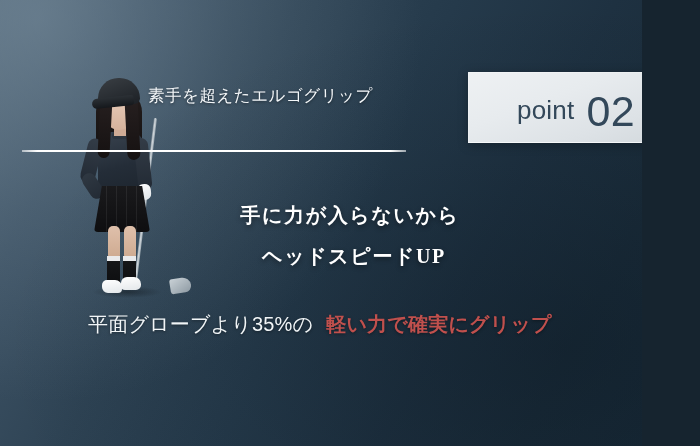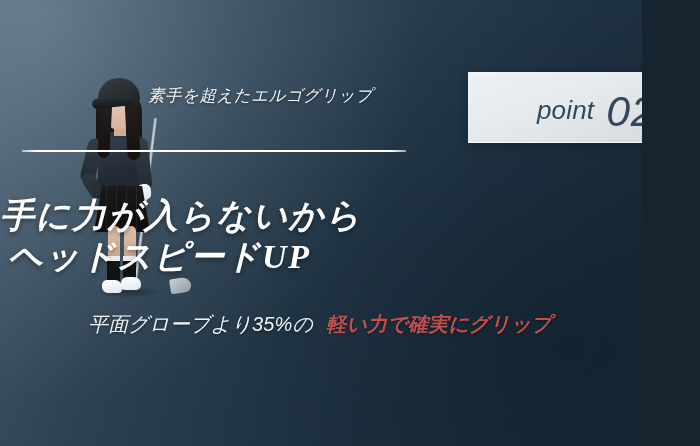--- a/index.html
+++ b/index.html
@@ -9,21 +9,20 @@
   }
   #slide {
     position: relative;
     width: 642px;
     height: 446px;
     overflow: hidden;
     font-family: "Liberation Sans", "DejaVu Sans", sans-serif;
     background:
       radial-gradient(circle at 6% 4%, rgba(126,147,163,0.55) 0%, rgba(126,147,163,0.22) 26%, rgba(126,147,163,0) 52%),
       linear-gradient(118deg, #4f6475 0%, #3c5163 16%, #2e4354 34%, #253a4b 52%, #1e3141 70%, #1a2c3a 86%, #182a38 100%);
-    font-style: italic;
   }
   
   #slide::after {
     content: "";
     position: absolute;
     inset: 0;
     pointer-events: none;
     background: radial-gradient(ellipse at 88% 78%, rgba(10,22,32,0.40) 0%, rgba(10,22,32,0.12) 42%, rgba(10,22,32,0) 70%);
   }
 
@@ -59,21 +58,21 @@
     left: 468px;
     top: 72px;
     width: 208px;
     height: 71px;
     z-index: 6;
     box-sizing: border-box;
     border: 1px solid rgba(255,255,255,0.55);
     background: linear-gradient(160deg, #eef1f3 0%, #e7ebee 38%, #dde2e6 72%, #d2d8dc 100%);
     display: flex;
     align-items: center;
-    justify-content: center;
+    justify-content: flex-start;
     gap: 12px;
     box-shadow: 0 2px 10px rgba(0,0,0,0.28);
     padding-left: 48px;
   }
   .badge .p-word {
     color: #33485a;
     font-size: 26px;
     letter-spacing: 0.2px;
     font-weight: 400;
     line-height: 1;
@@ -89,25 +88,25 @@
     margin-top: 7px;
   }
 
   
   .headline {
     position: absolute;
     left: 0;
     top: 195px;
     width: 700px;
     z-index: 5;
-    text-align: left;
+    text-align: center;
     color: #ffffff;
     font-family: "Liberation Serif", "DejaVu Serif", serif;
     font-weight: 700;
-    font-size: 34px;
+    font-size: 20px;
     line-height: 41px;
     letter-spacing: 1.6px;
     text-shadow: 0 2px 5px rgba(0,0,0,0.45);
   }
   .headline .hl-line { display: block; }
   .headline .hl-line.second { padding-left: 8px; }
 
   
   .body-copy {
     position: absolute;

